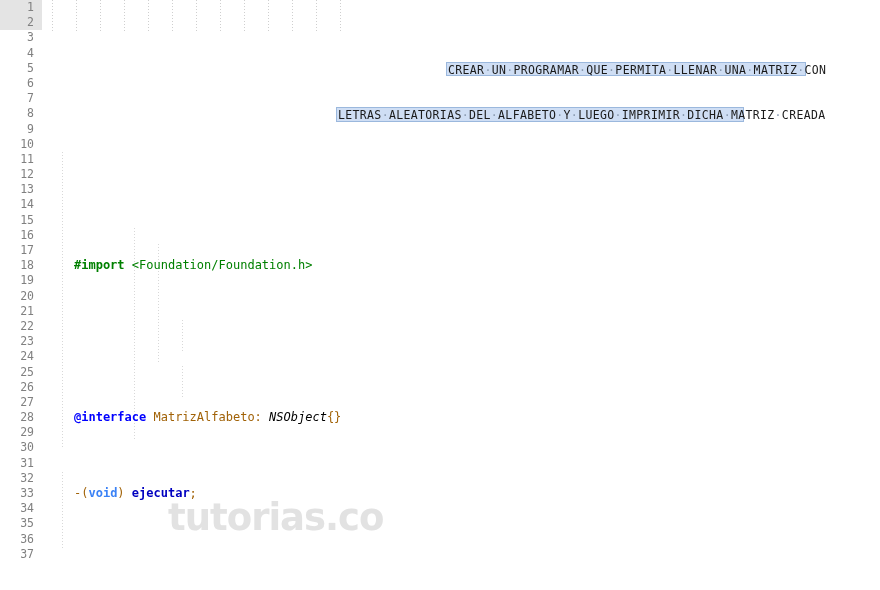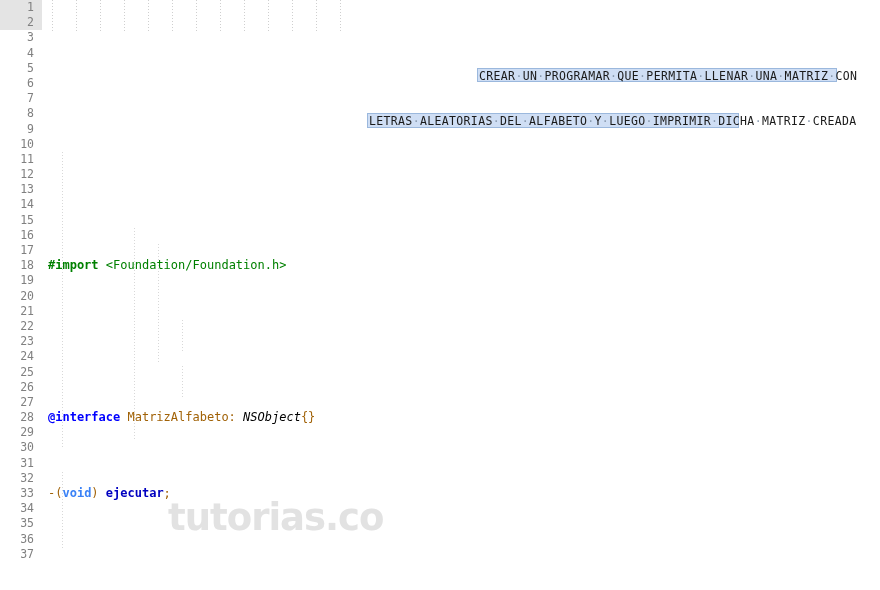--- a/index.html
+++ b/index.html
@@ -101,48 +101,47 @@
     width: 880px;
     z-index: 2;
     font-size: 12px;
     line-height: 15.2px;
     white-space: pre;
   }
   .row {
     position: relative;
     height: 15.2px;
     line-height: 15.2px;
-    padding-left: 48px;
+    padding-left: 74px;
     box-sizing: border-box;
     white-space: pre;
     color: #000000;
   }
 
   
   .selrow {
     position: relative;
     height: 15.2px;
     line-height: 15.2px;
   }
   .sel {
     position: absolute;
-    top: 7px;
+    top: 1px;
     height: 14.5px;
     line-height: 14.5px;
     background: #cfdef4;
     border: 1px solid #9bb8dd;
     box-sizing: border-box;
     color: #1a1a1a;
     font-size: 11.5px;
     letter-spacing: 0.35px;
     text-align: right;
     padding: 0 1px;
     white-space: pre;
     font-family: "DejaVu Sans Mono", "Liberation Mono", monospace;
-    margin-left: 31px;
   }
   .dot { color: #8a9bb0; }
 
   
   .kw    { color: #3b82f6; font-weight: bold; }   
   .at    { color: #0000ff; font-weight: bold; }   
   .pre   { color: #008000; font-weight: bold; }   
   .hdr   { color: #008000; }                      
   .type  { color: #000000; font-style: italic; }  
   .msg   { color: #0000c0; font-weight: bold; }                      
@@ -219,21 +218,21 @@
     <div class="ln">37</div>
   </div>
 
   <div id="code">
 
     
     <div class="selrow">
       <span class="sel" id="sel1" style="left:446px; width:360px;">CREAR<span class="dot">·</span>UN<span class="dot">·</span>PROGRAMAR<span class="dot">·</span>QUE<span class="dot">·</span>PERMITA<span class="dot">·</span>LLENAR<span class="dot">·</span>UNA<span class="dot">·</span>MATRIZ<span class="dot">·</span>CON</span>
     </div>
     <div class="selrow">
-      <span class="sel" id="sel2" style="left:336px; width:372px;">LETRAS<span class="dot">·</span>ALEATORIAS<span class="dot">·</span>DEL<span class="dot">·</span>ALFABETO<span class="dot">·</span>Y<span class="dot">·</span>LUEGO<span class="dot">·</span>IMPRIMIR<span class="dot">·</span>DICHA<span class="dot">·</span>MATRIZ<span class="dot">·</span>CREADA</span>
+      <span class="sel" id="sel2" style="left:336px; width:408px;">LETRAS<span class="dot">·</span>ALEATORIAS<span class="dot">·</span>DEL<span class="dot">·</span>ALFABETO<span class="dot">·</span>Y<span class="dot">·</span>LUEGO<span class="dot">·</span>IMPRIMIR<span class="dot">·</span>DICHA<span class="dot">·</span>MATRIZ<span class="dot">·</span>CREADA</span>
     </div>
 
     
     <div class="row"></div>
 
     
     <div class="row"><span class="pre">#import</span><span class="plain"> </span><span class="hdr">&lt;Foundation/Foundation.h&gt;</span></div>
 
     
     <div class="row"></div>

